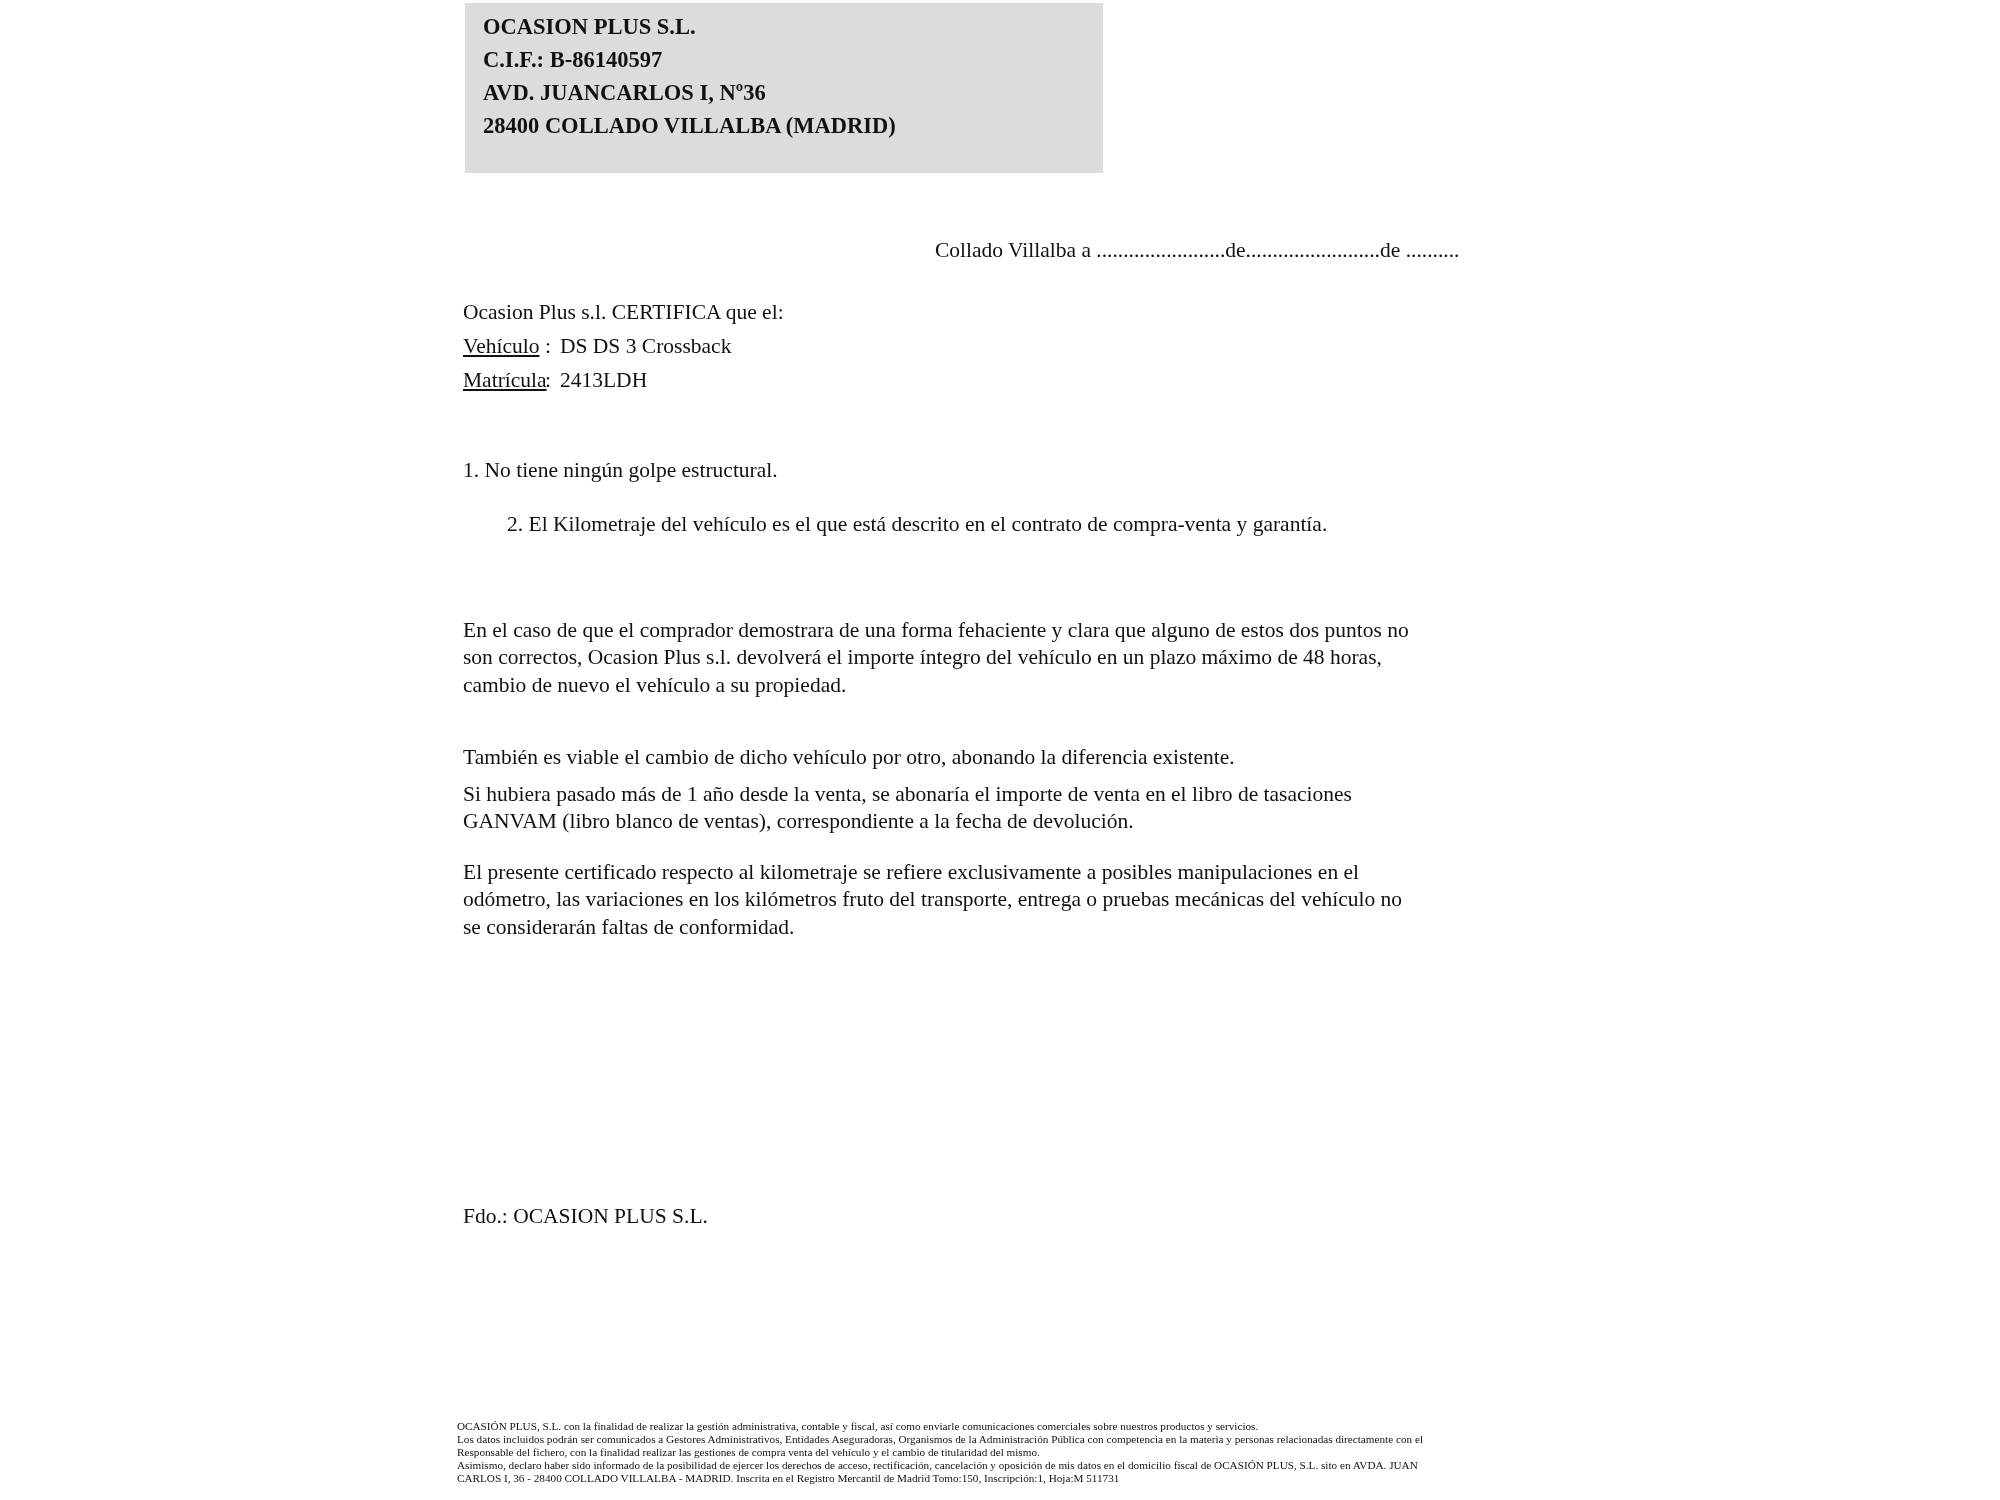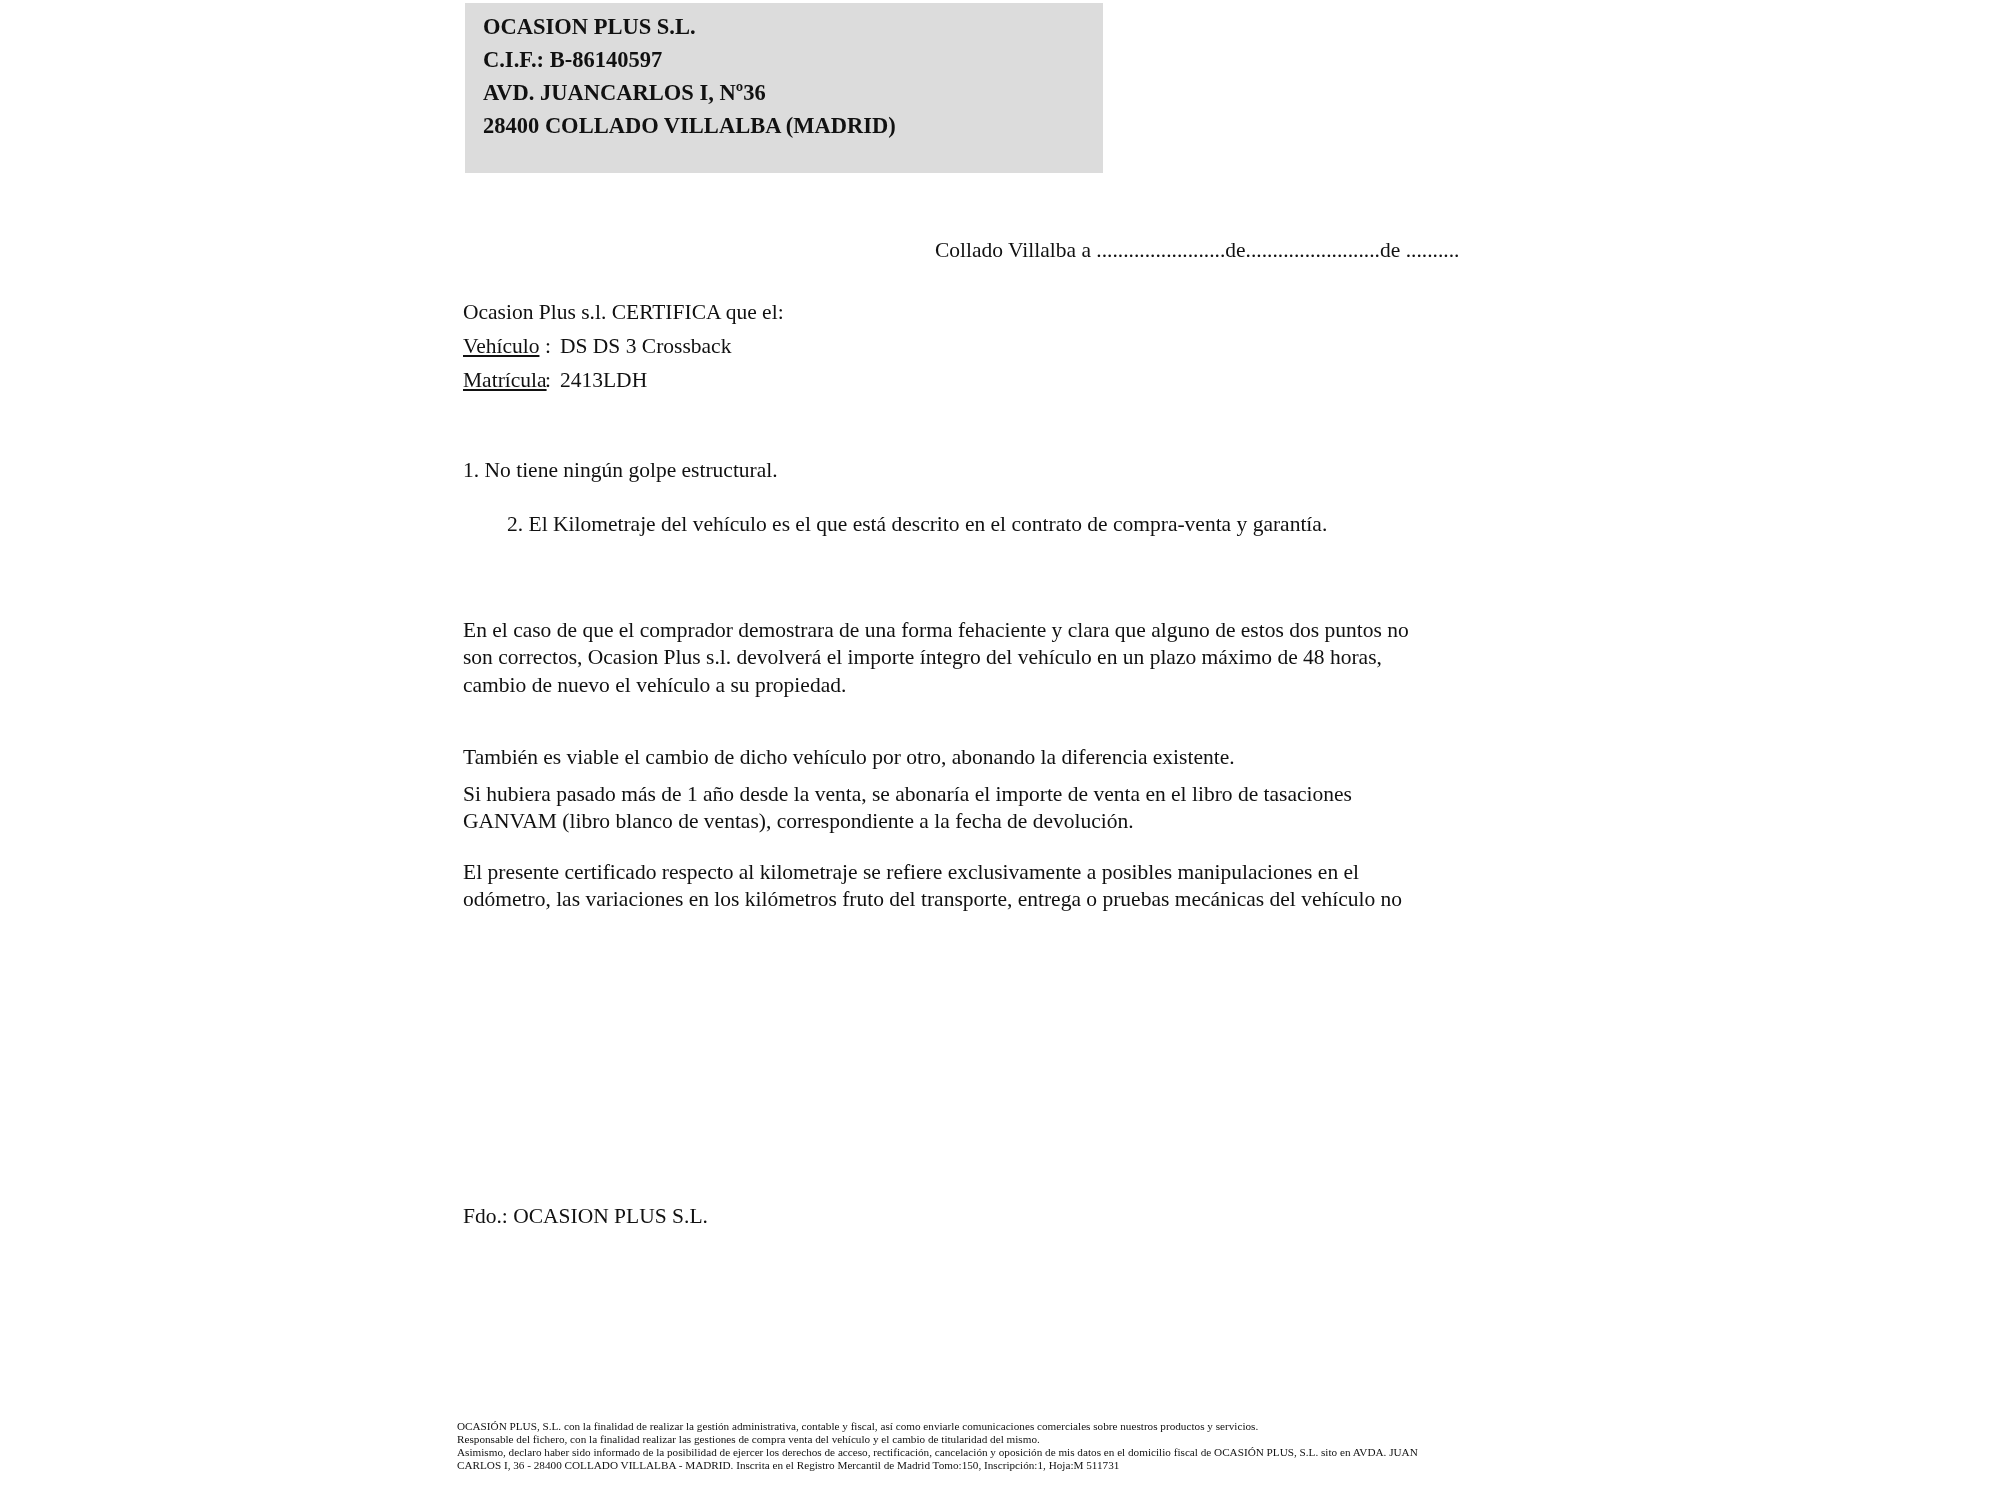--- a/index.html
+++ b/index.html
@@ -134,24 +134,26 @@
   </div>
 
   <div class="para para-3">
     <div class="pline">Si hubiera pasado más de 1 año desde la venta, se abonaría el importe de venta en el libro de tasaciones</div>
     <div class="pline">GANVAM (libro blanco de ventas), correspondiente a la fecha de devolución.</div>
   </div>
 
   <div class="para para-4">
     <div class="pline">El presente certificado respecto al kilometraje se refiere exclusivamente a posibles manipulaciones en el</div>
     <div class="pline">odómetro, las variaciones en los kilómetros fruto del transporte, entrega o pruebas mecánicas del vehículo no</div>
+    <div class="pline">se considerarán faltas de conformidad.</div>
   </div>
 
   <div class="signature">Fdo.: OCASION PLUS S.L.</div>
 
   <div class="legal">
     <div class="lline">OCASIÓN PLUS, S.L. con la finalidad de realizar la gestión administrativa, contable y fiscal, así como enviarle comunicaciones comerciales sobre nuestros productos y servicios.</div>
+    <div class="lline">Los datos incluidos podrán ser comunicados a Gestores Administrativos, Entidades Aseguradoras, Organismos de la Administración Pública con competencia en la materia y personas relacionadas directamente con el</div>
     <div class="lline">Responsable del fichero, con la finalidad realizar las gestiones de compra venta del vehículo y el cambio de titularidad del mismo.</div>
     <div class="lline">Asimismo, declaro haber sido informado de la posibilidad de ejercer los derechos de acceso, rectificación, cancelación y oposición de mis datos en el domicilio fiscal de OCASIÓN PLUS, S.L. sito en AVDA. JUAN</div>
     <div class="lline">CARLOS I, 36 - 28400 COLLADO VILLALBA - MADRID. Inscrita en el Registro Mercantil de Madrid Tomo:150, Inscripción:1, Hoja:M 511731</div>
   </div>
 
 </div>
 
 </body></html>

